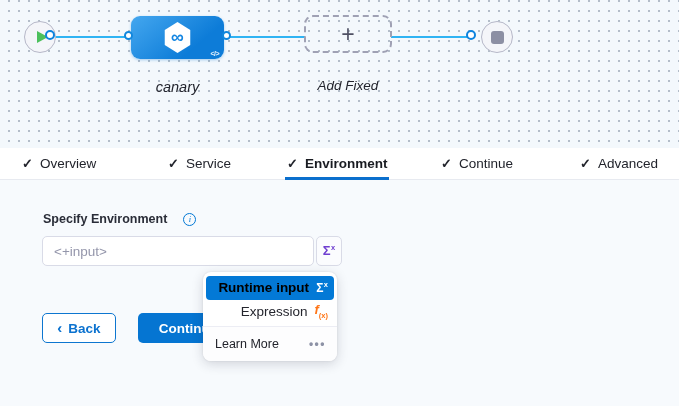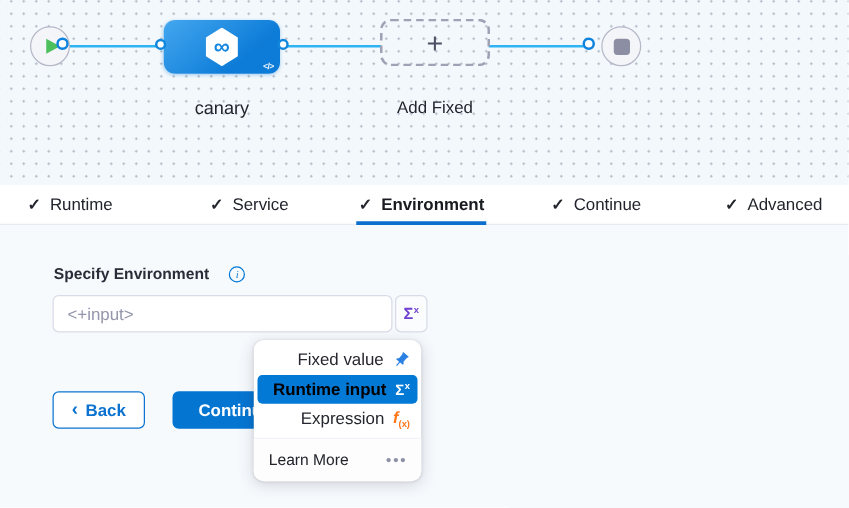--- a/index.html
+++ b/index.html
@@ -45,21 +45,21 @@
   }
   .stage-dot {
     position:absolute; width:9px; height:9px; background:#fff;
     border:2.4px solid #1187dd; border-radius:50%; top:14.5px;
   }
   .add-stage-box {
     position:absolute; left:304px; top:15px; width:88px; height:38px; border-radius:9px;
     border:2px dashed #9fa1b4; display:flex; align-items:center; justify-content:center;
     color:#4e5063; font-size:23px; font-weight:300; line-height:1;
   }
-  .canvas-label { position:absolute; text-align:center; color:#23252e; }
+  .canvas-label { position:absolute; text-align:center; color:#23252e;font-style:italic; }
   .canvas-label.canary { left:131px; width:93px; top:79px; font-size:14.5px; }
   .canvas-label.addstage { left:296px; width:104px; top:78px; font-size:13.5px; }
 
   
   .tabbar {
     position:absolute; left:0; top:148px; width:679px; height:32px; background:#fff;
     border-bottom:1px solid #e7eaf0;
   }
   .tab { position:absolute; top:0; bottom:0; display:flex; align-items:center; gap:7px; cursor:pointer; }
   .tab .check { color:#23252d; font-size:13px; font-weight:600; }
@@ -161,21 +161,21 @@
 
     <div class="ring" style="left:466px; top:30px;"></div>
     <div class="node-circle" style="left:481px; top:21px;">
       <div class="stop-square"></div>
     </div>
   </div>
 
   <div class="tabbar">
     <div class="tab" style="left:22px;">
       <span class="check">✓</span>
-      <span class="tlabel">Runtime</span>
+      <span class="tlabel">Overview</span>
     </div>
     <div class="tab" style="left:168px;">
       <span class="check">✓</span>
       <span class="tlabel">Service</span>
     </div>
     <div class="tab active" style="left:287px;">
       <span class="check">✓</span>
       <span class="tlabel">Environment</span>
     </div>
     <div class="tab" style="left:441px;">
@@ -202,26 +202,20 @@
     </div>
 
     <div class="btn-back">
       <span class="chev">‹</span>
       <span>Back</span>
     </div>
     <button class="btn-continue">Continue</button>
 
     <div class="popup">
       <div class="menu">
-        <div class="menu-row">
-          <span class="mlabel">Fixed value</span>
-          <svg class="pin-icon-svg" viewBox="0 0 24 24">
-            <path fill="#2b80e3" transform="rotate(40 12 12)" d="M16,12V4h1V2H7v2h1v8l-2,2v1.6h5.2V22h1.6v-6.4H18V14L16,12z"></path>
-          </svg>
-        </div>
         <div class="menu-row selected">
           <span class="mlabel">Runtime input</span>
           <span class="sigma-glyph"><span>Σ</span><sup>x</sup></span>
         </div>
         <div class="menu-row">
           <span class="mlabel">Expression</span>
           <span class="fx-glyph"><span>f</span><sub>(x)</sub></span>
         </div>
       </div>
       <div class="footer">

